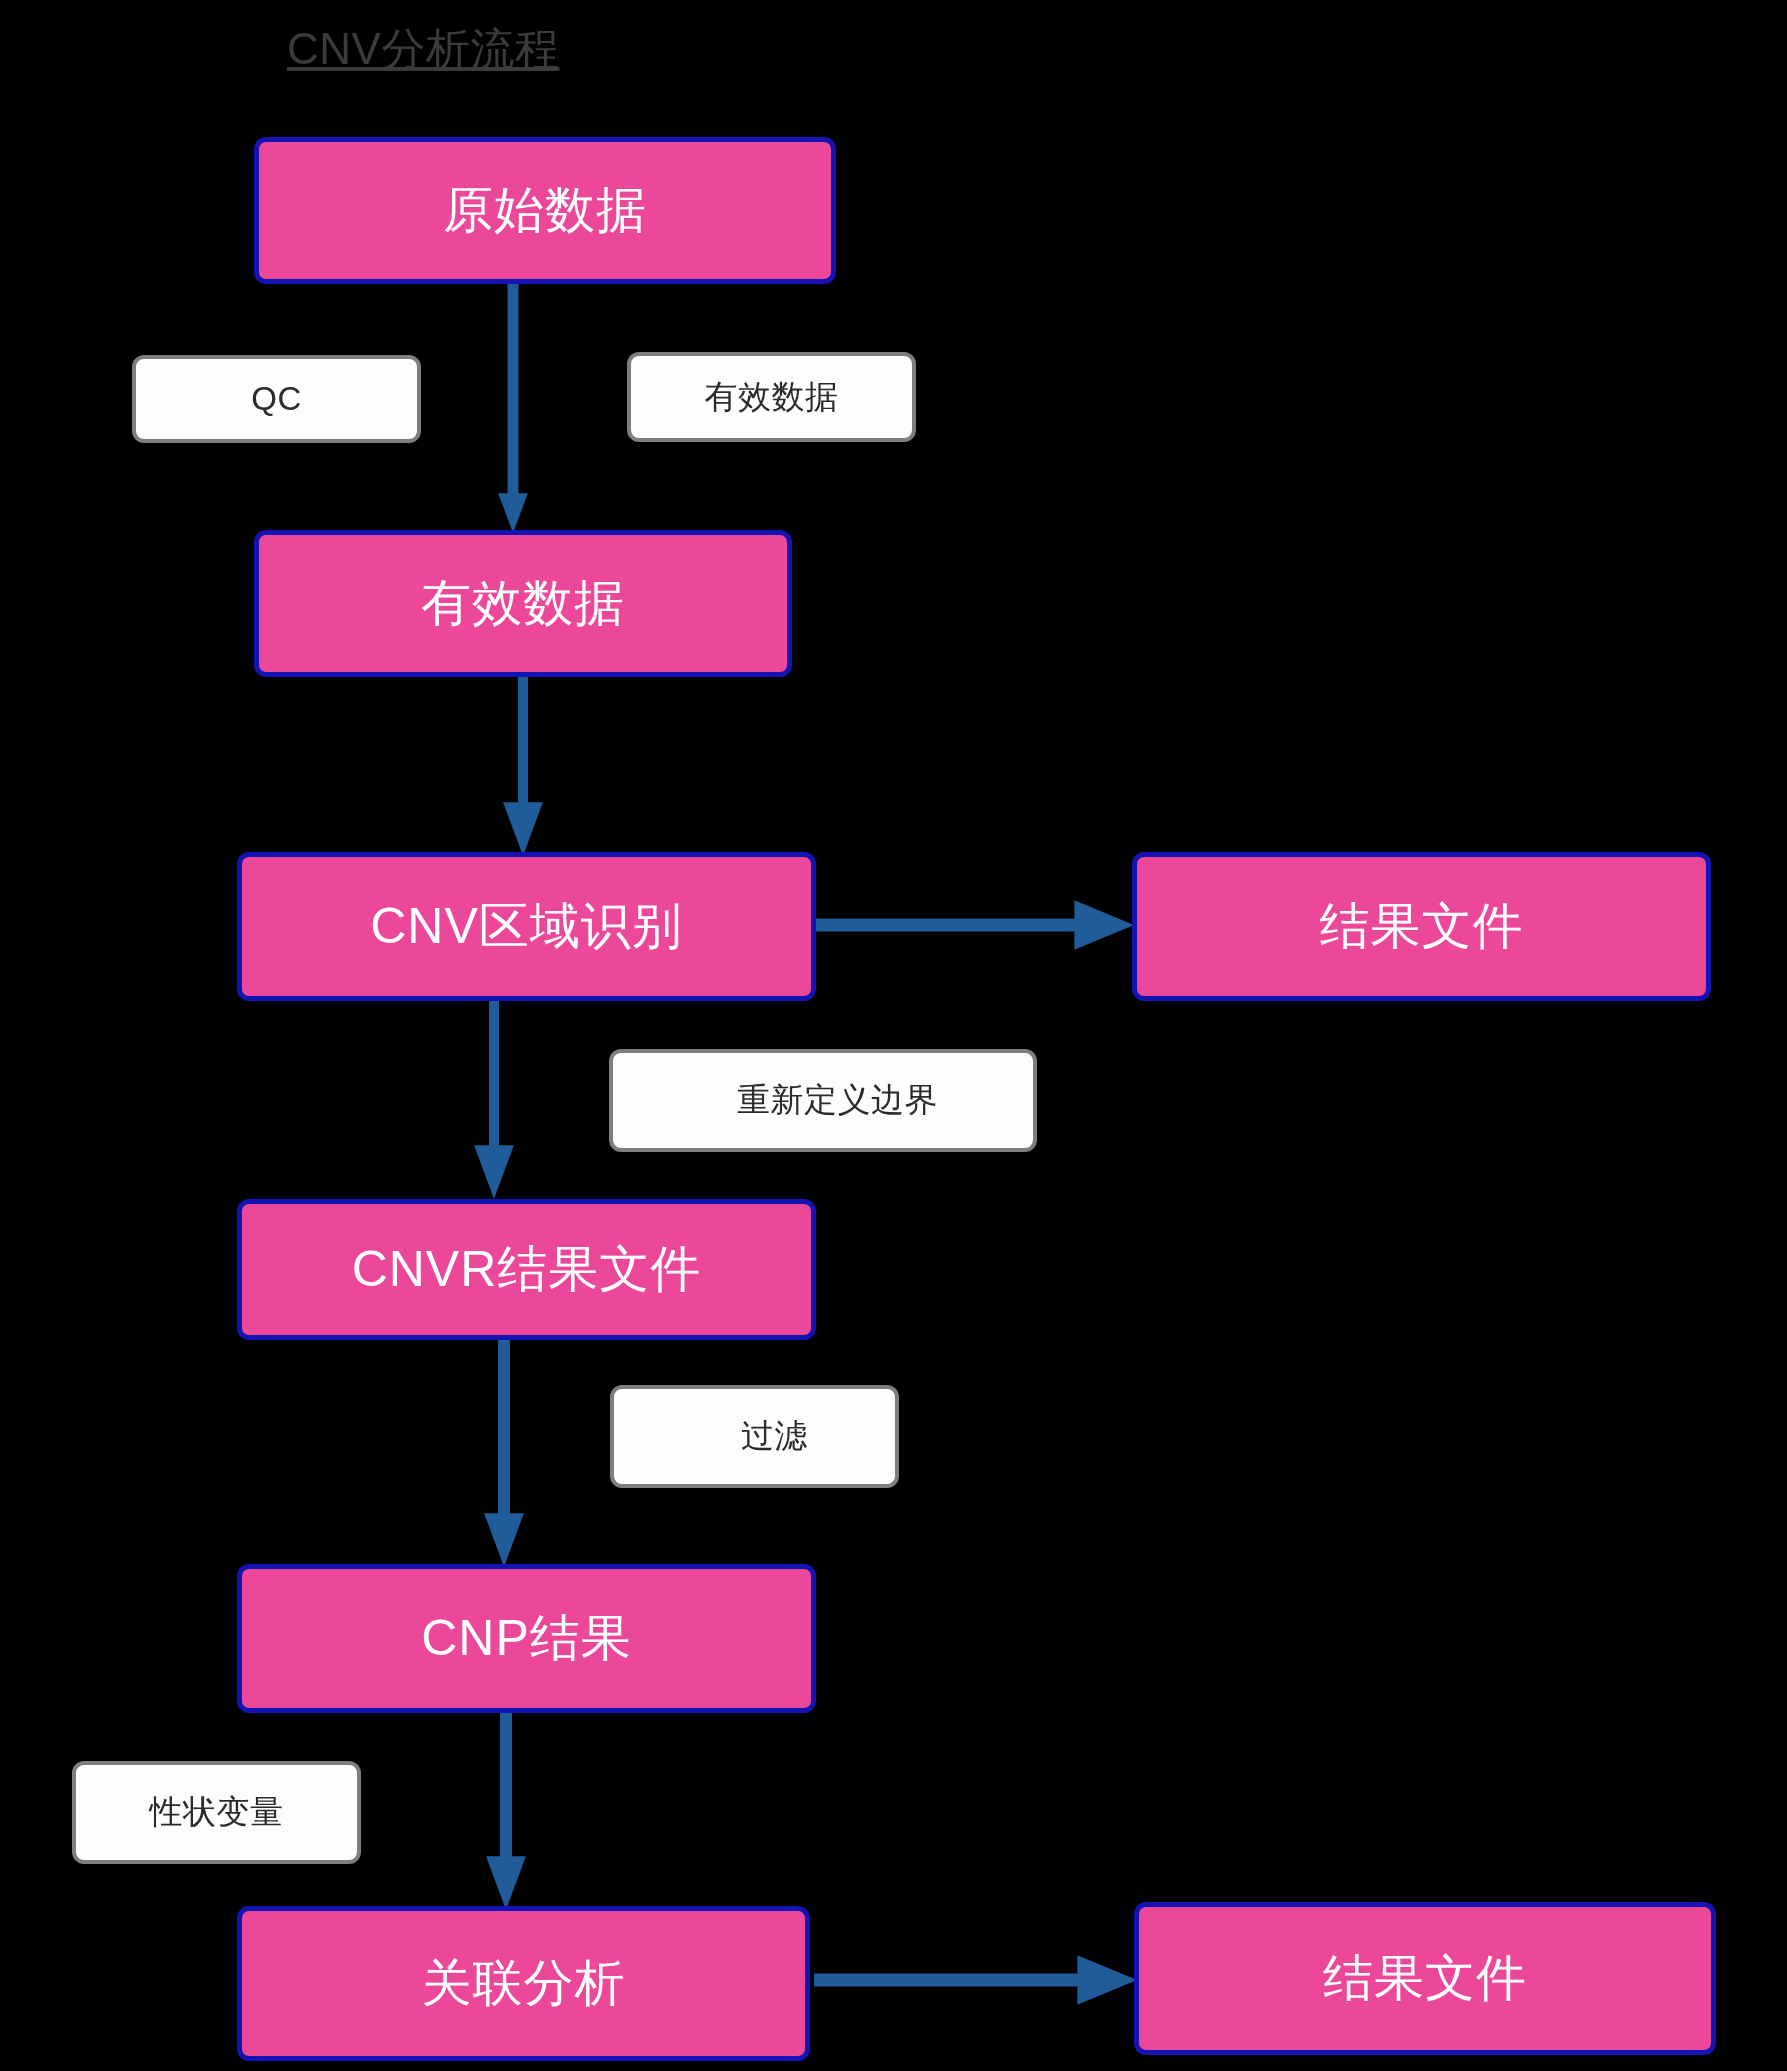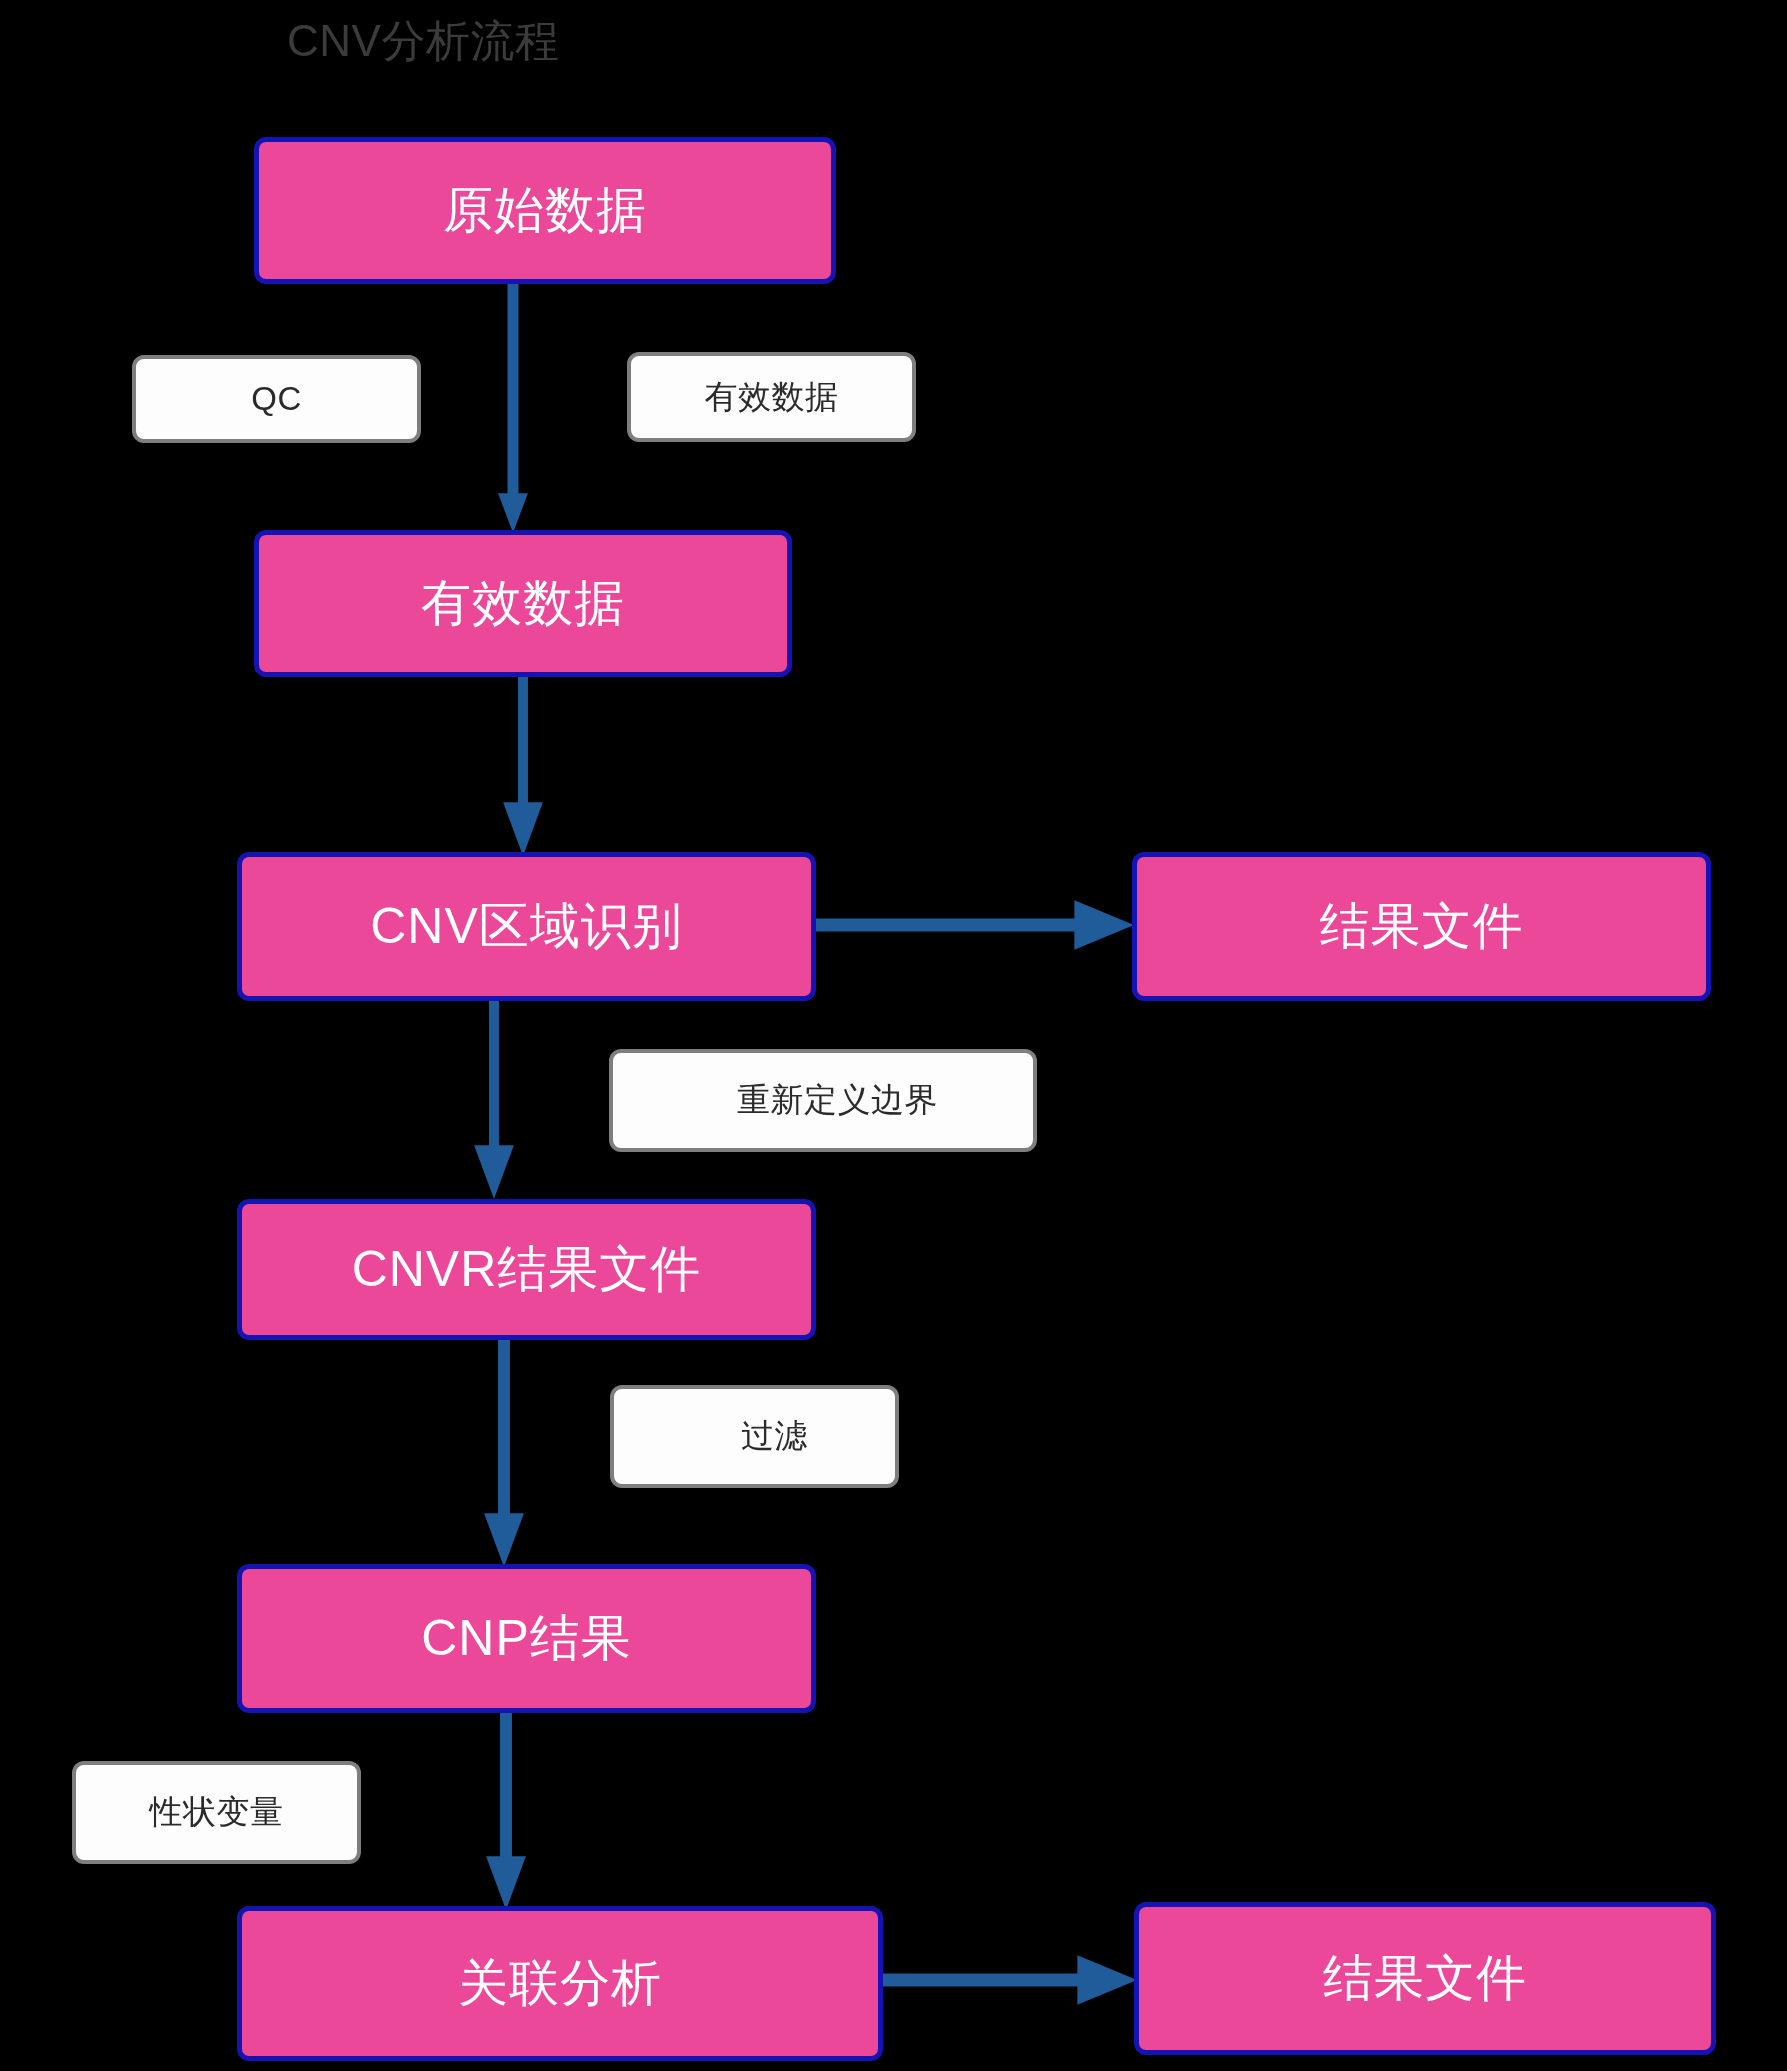--- a/index.html
+++ b/index.html
@@ -11,25 +11,26 @@
     position: relative;
     width: 1787px;
     height: 2072px;
     background: #000000;
     overflow: hidden;
     font-family: "Liberation Sans", "DejaVu Sans", sans-serif;
   }
   .title {
     position: absolute;
     left: 287px;
-    top: 12px;
+    top: 20px;
     font-size: 44px;
     color: #3b3b3b;
     letter-spacing: 0.5px;
     white-space: nowrap;
+    text-decoration: underline;
   }
   
   .node {
     position: absolute;
     box-sizing: border-box;
     background: #ec4899;
     border: 5px solid #1414b4;
     border-radius: 12px;
     display: flex;
     align-items: center;
@@ -136,21 +137,21 @@
   </div>
 
   <div class="node" style="left:237px; top:1564px; width:579px; height:149px;">
     <span>CNP结果</span>
   </div>
 
   <div class="node" style="left:237px; top:1199px; width:579px; height:141px;">
     <span>CNVR结果文件</span>
   </div>
 
-  <div class="node" style="left:237px; top:1906px; width:646px; height:155px;">
+  <div class="node" style="left:237px; top:1906px; width:573px; height:155px;">
     <span>关联分析</span>
   </div>
 
   <div class="node" style="left:1134px; top:1902px; width:582px; height:153px;">
     <span>结果文件</span>
   </div>
 
   <div class="edge-label" style="left:132px; top:355px; width:289px; height:88px;">
     <span>QC</span>
   </div>

